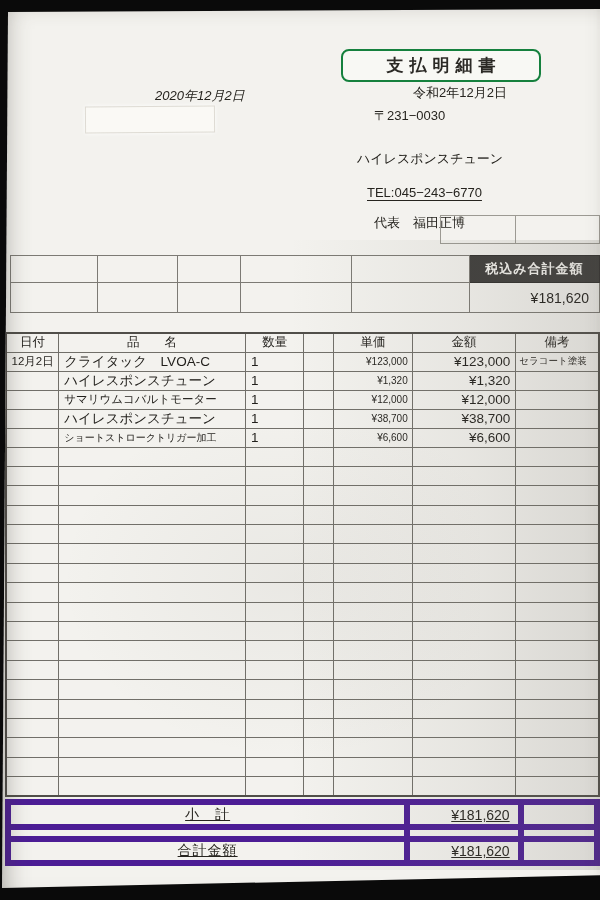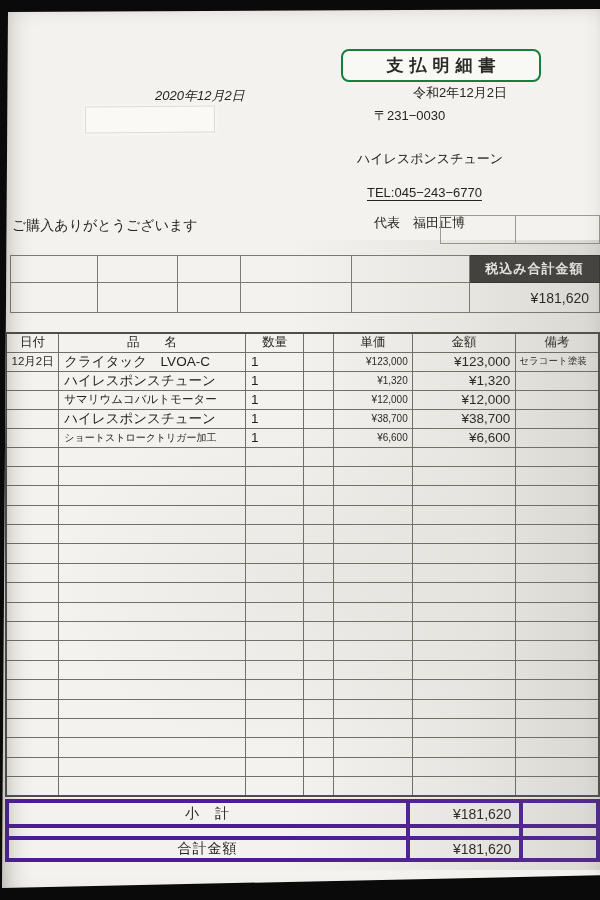--- a/index.html
+++ b/index.html
@@ -81,21 +81,21 @@
   tr.empty-row { height:19.4px; }
   td.cell-date   { text-align:center; font-size:11.5px; }
   td.cell-item   { text-align:left; padding-left:5px; font-size:13.5px; }
   td.cell-qty    { text-align:left; padding-left:5px; font-size:13.5px; }
   td.cell-unit   { text-align:right; padding-right:4px; font-size:10px; }
   td.cell-amount { text-align:right; padding-right:5px; font-size:13.5px; }
   td.cell-note   { text-align:left; padding-left:3px; font-size:9.5px; }
 
   
   .totals-table { position:absolute; left:5px; top:799px; border-collapse:collapse; table-layout:fixed; }
-  .totals-table td { border:4px solid #4c1d95; vertical-align:middle; }
+  .totals-table td { border:6px solid #4c1d95; vertical-align:middle;text-decoration:underline; }
   .tot-r1 { height:25px; }
   .tot-gap { height:12px; }
   .tot-r2 { height:22px; }
   .tot-label { text-align:center; font-size:14px; letter-spacing:1px; }
   .tot-value { text-align:right; font-size:14px; padding-right:8px; }
 
   
   .watermark {
     position:absolute; left:130px; top:419px; z-index:41; pointer-events:none;
     font-family:"DejaVu Sans",sans-serif; font-weight:bold; font-size:39px; letter-spacing:1px;
@@ -117,21 +117,20 @@
   <div class="date-western">2020年12月2日</div>
   <div class="date-reiwa">令和2年12月2日</div>
 
   <div class="redaction"></div>
 
   <div class="postal">〒231−0030</div>
   <div class="company">ハイレスポンスチューン</div>
   <div class="rep">代表　福田正博</div>
   <div class="tel">TEL:045−243−6770</div>
 
-  <div class="greeting">ご購入ありがとうございます</div>
 
   <table class="stamp-table">
     <colgroup>
         <col style="width:83px">
         <col style="width:92px">
       </colgroup>
     <tbody>
         <tr>
       <td></td>
       <td></td>

